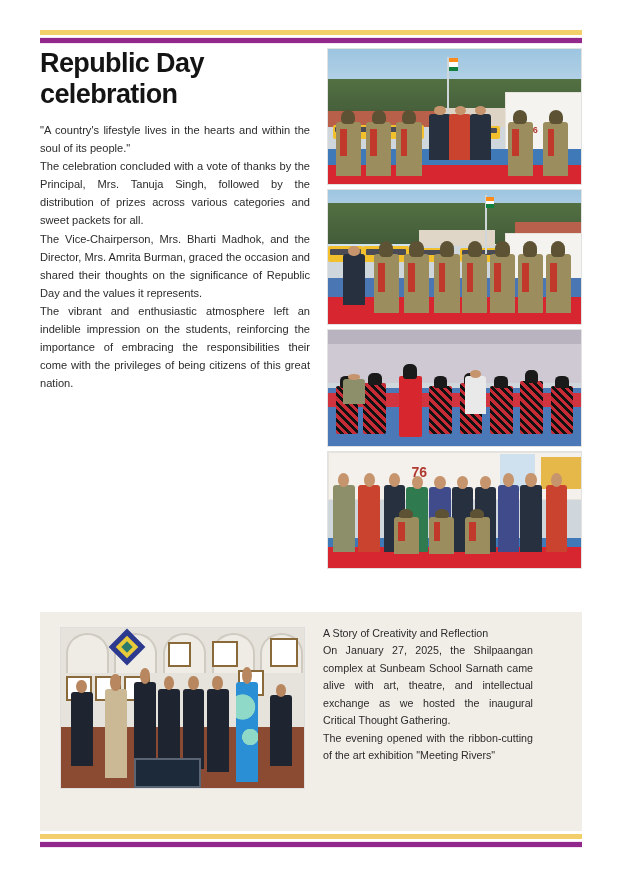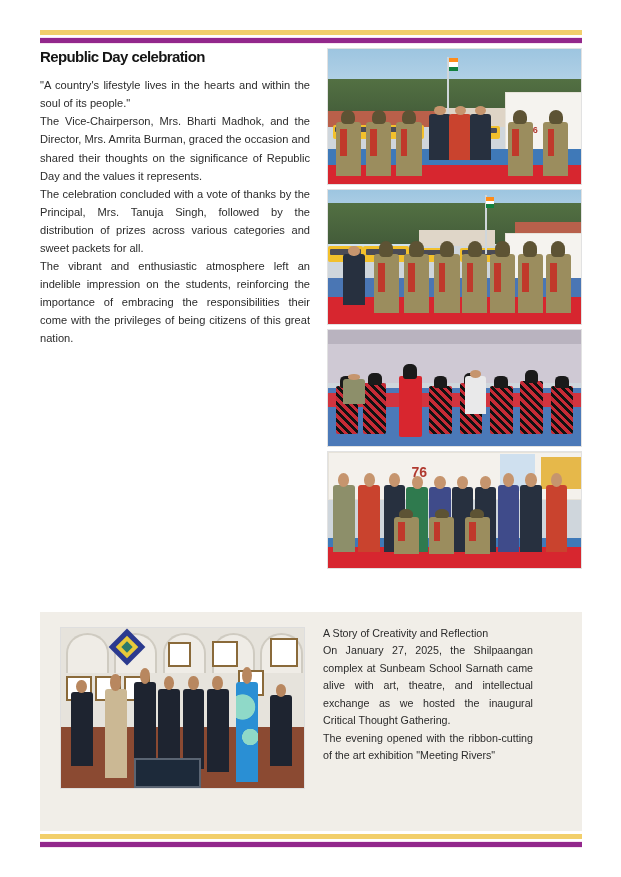--- a/index.html
+++ b/index.html
@@ -53,21 +53,21 @@
     top: 48px;
     width: 542px;
     display: flex;
     gap: 17px;
   }
   .col-text {
     width: 270px;
     flex: none;
   }
   .headline {
-    font-size: 15px;
+    font-size: 27px;
     font-weight: 700;
     letter-spacing: -0.6px;
     line-height: 1.15;
     margin: 0 0 11px 0;
     color: #141414;
   }
   .body-par {
     font-size: 11.1px;
     line-height: 1.63;
     text-align: justify;
@@ -221,22 +221,22 @@
     <div class="rule-purple-outer">
       <div class="rule-purple"></div>
     </div>
   </div>
 
   <div class="article-one">
 
     <div class="col-text">
       <h1 class="headline">Republic Day celebration</h1>
       <p class="body-par">"A country's lifestyle lives in the hearts and within the soul of its people."</p>
+      <p class="body-par">The celebration concluded with a vote of thanks by the Principal, Mrs. Tanuja Singh, followed by the distribution of prizes across various categories and sweet packets for all.</p>
       <p class="body-par">The Vice-Chairperson, Mrs. Bharti Madhok, and the Director, Mrs. Amrita Burman, graced the occasion and shared their thoughts on the significance of Republic Day and the values it represents.</p>
-      <p class="body-par">The celebration concluded with a vote of thanks by the Principal, Mrs. Tanuja Singh, followed by the distribution of prizes across various categories and sweet packets for all.</p>
       <p class="body-par">The vibrant and enthusiastic atmosphere left an indelible impression on the students, reinforcing the importance of embracing the responsibilities their come with the privileges of being citizens of this great nation.</p>
     </div>
 
     <div class="col-photos">
 
       <div class="photo photo-1">
         <div class="sky"></div>
         <div class="treeline" style="top:22%;height:30%;"></div>
         <div class="bldg" style="left:0;top:46%;width:46%;height:12%;background:#b9604a;"></div>
         <div class="bldg" style="left:46%;top:44%;width:30%;height:14%;background:#ded4c6;"></div>

